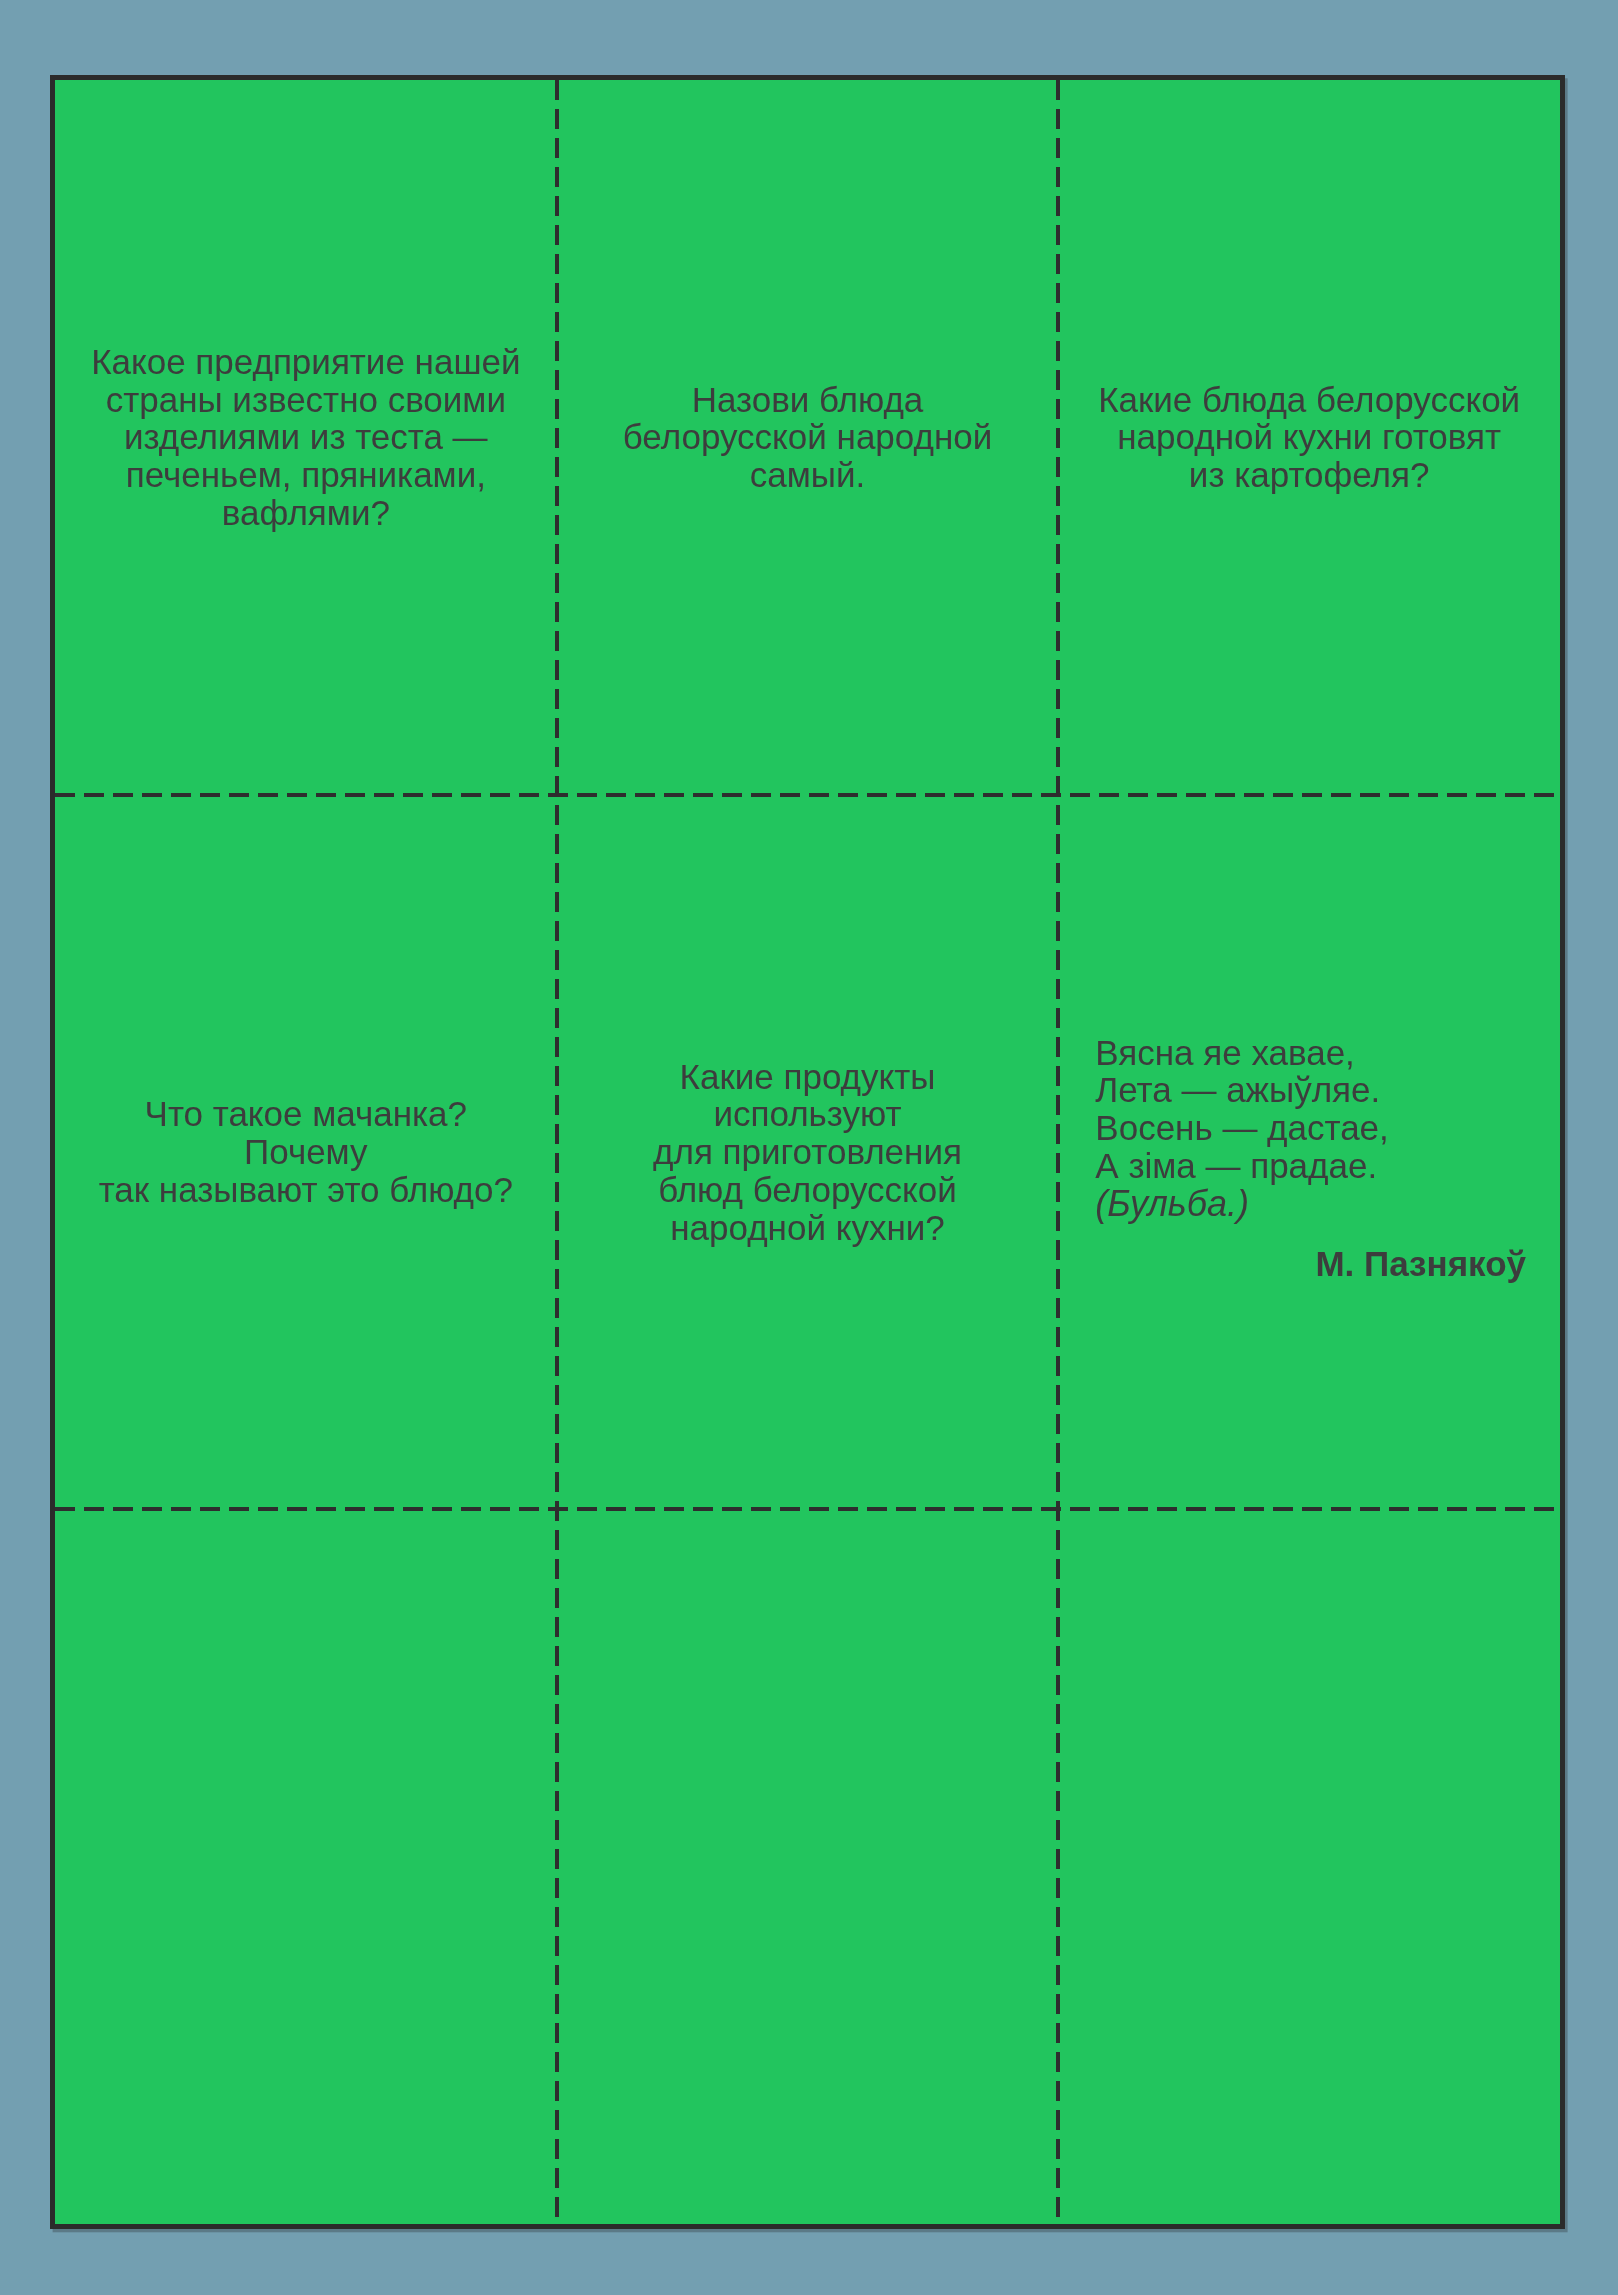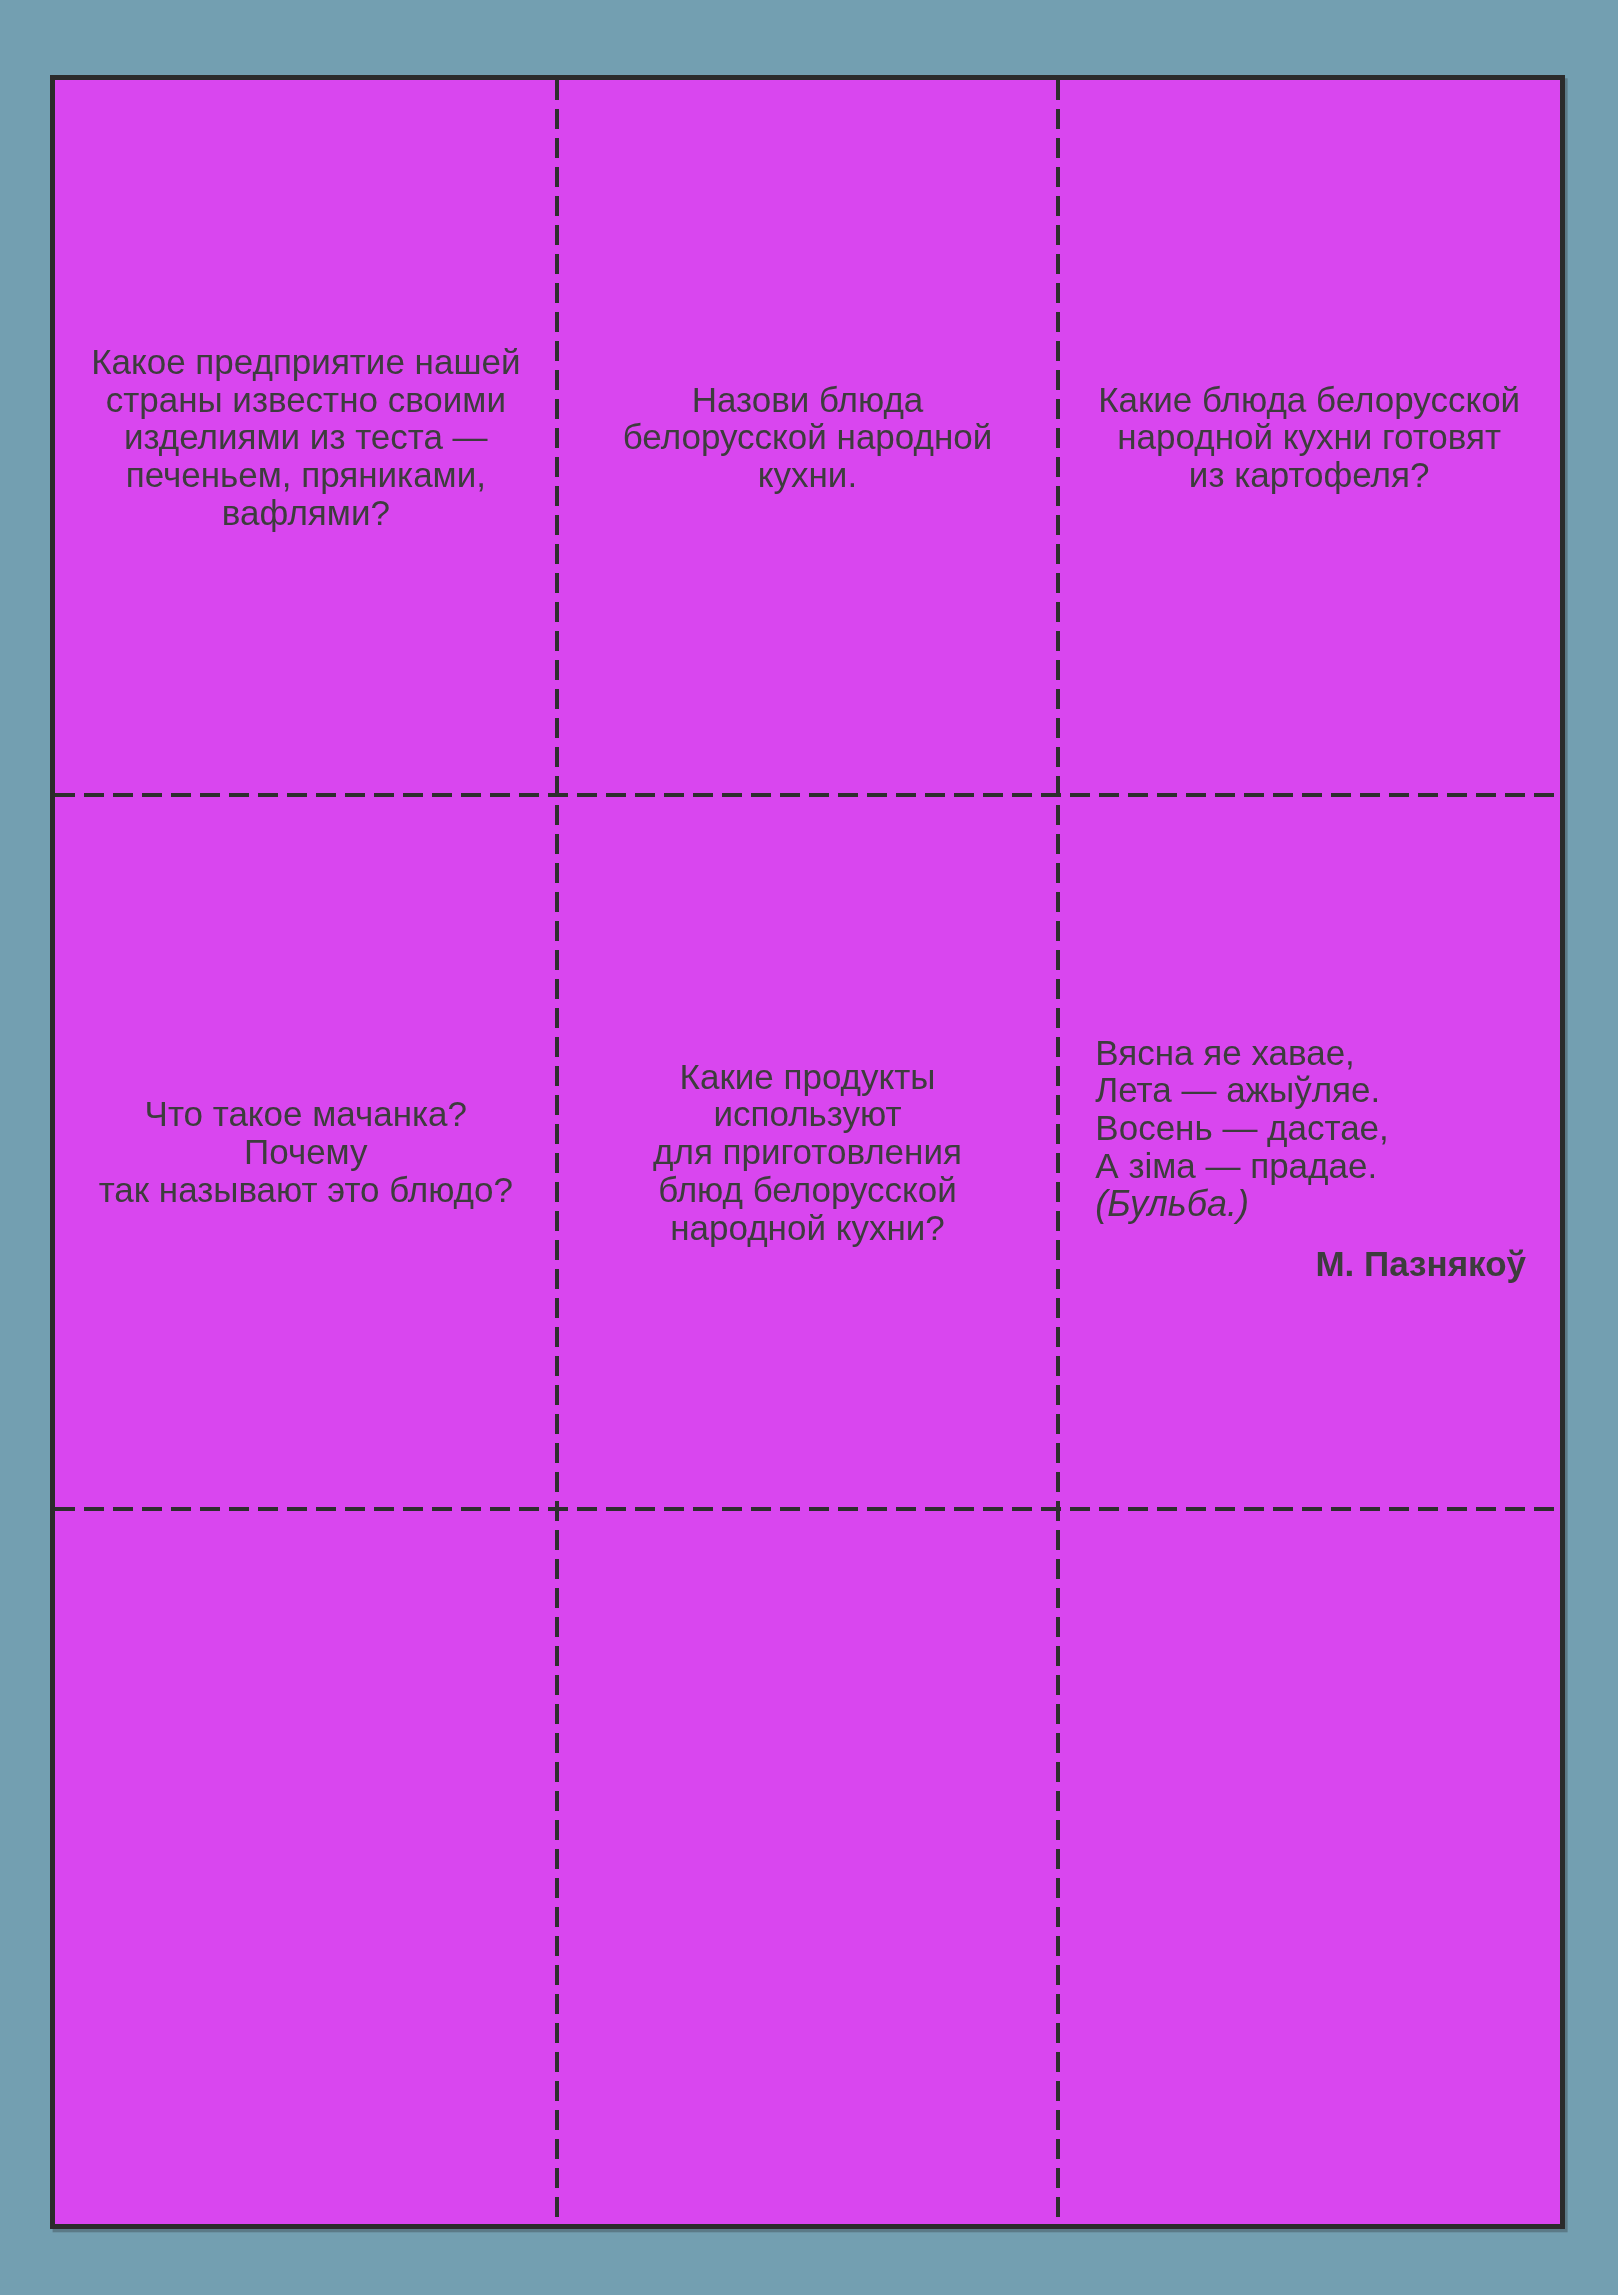--- a/index.html
+++ b/index.html
@@ -12,21 +12,21 @@
     background: #739FB1;
     font-family: "Liberation Sans", "DejaVu Sans", sans-serif;
     position: relative;
   }
   .sheet {
     position: absolute;
     left: 50px;
     top: 75px;
     width: 1505px;
     height: 2144px;
-    background: #d946ef;
+    background: #22c55e;
     border: 5.2px solid #2B2B2B;
     box-shadow: 2.6px 3.3px 0 rgba(30,30,30,0.28);
   }
   .grid {
     position: absolute;
     inset: 0;
     display: grid;
     grid-template-columns: 1fr 1fr 1fr;
     grid-template-rows: 1fr 1fr 1fr;
   }
@@ -106,21 +106,21 @@
       <div class="card-text">Какое предприятие нашей
 страны известно своими
 изделиями из теста —
 печеньем, пряниками,
 вафлями?</div>
     </div>
 
     <div class="card">
       <div class="card-text">Назови блюда
 белорусской народной
-кухни.</div>
+самый.</div>
     </div>
 
     <div class="card">
       <div class="card-text">Какие блюда белорусской
 народной кухни готовят
 из картофеля?</div>
     </div>
 
     <div class="card">
       <div class="card-text">Что такое мачанка? Почему

